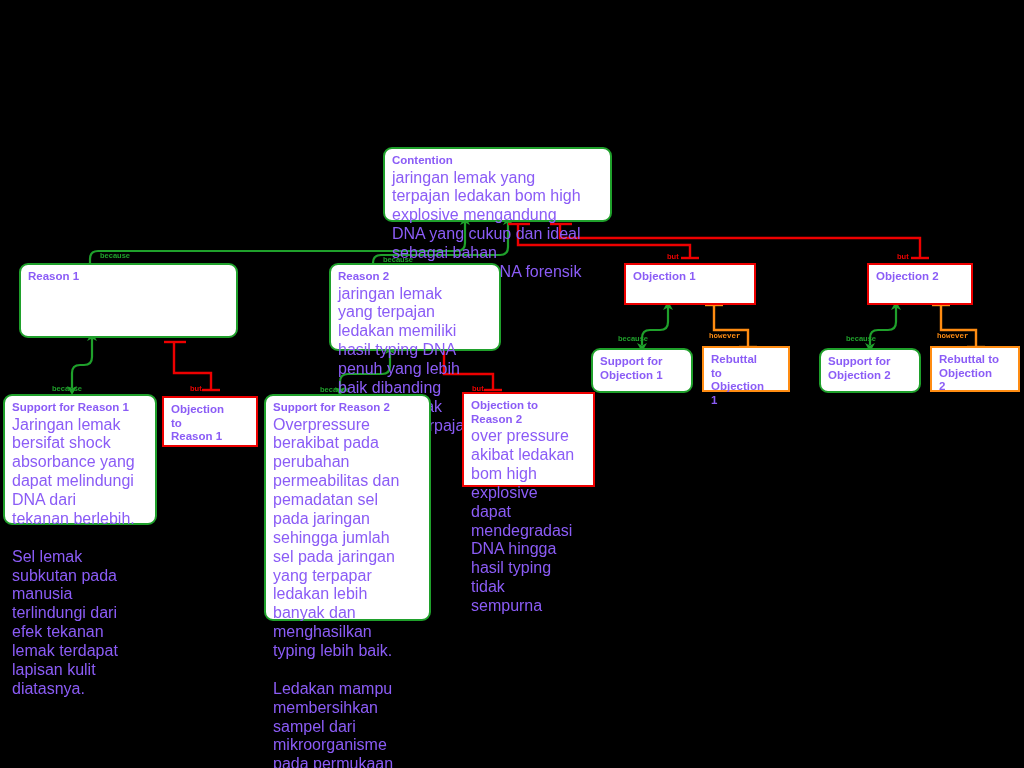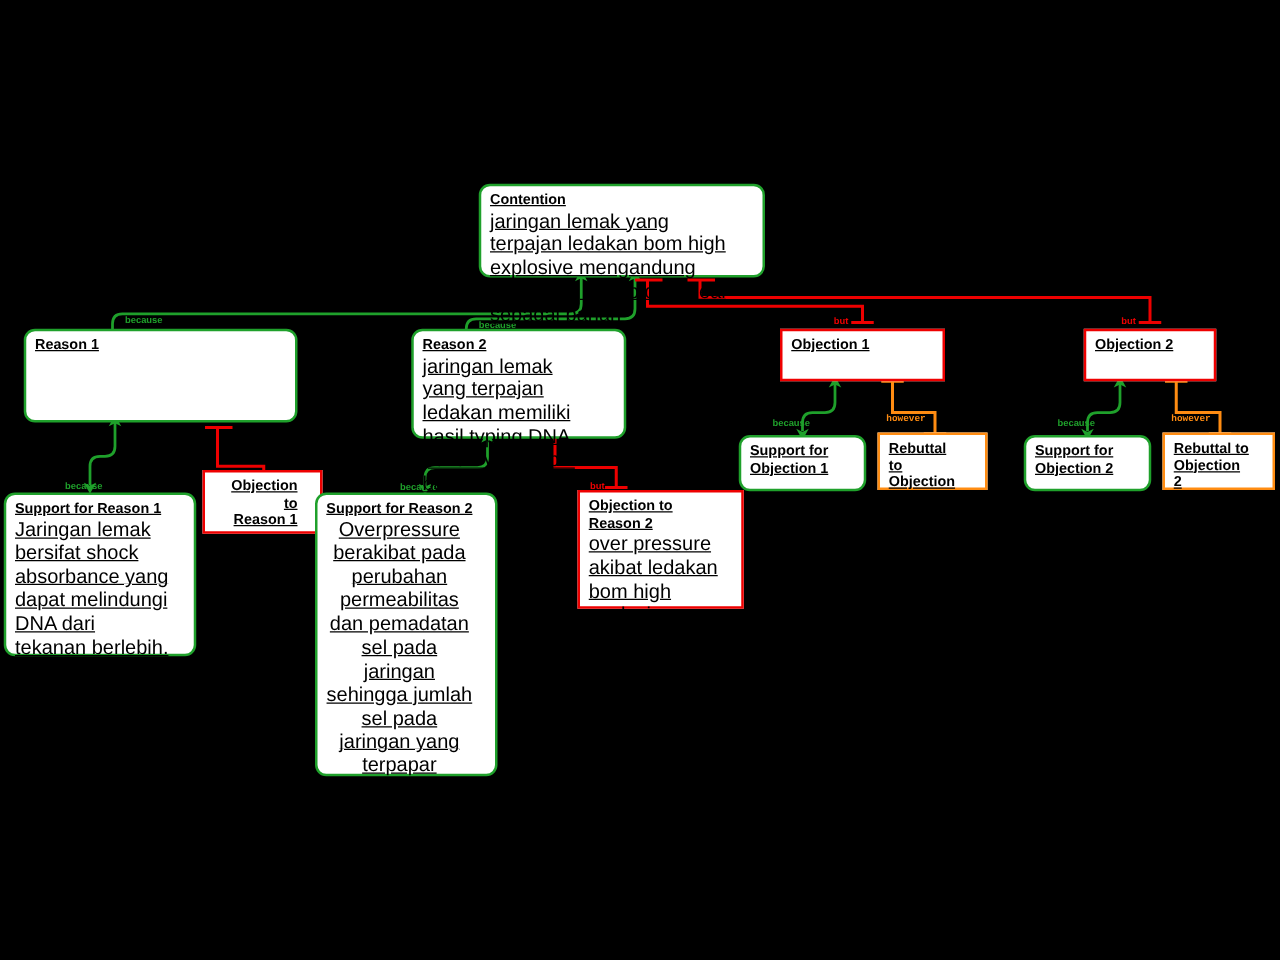--- a/index.html
+++ b/index.html
@@ -21,23 +21,22 @@
     top: 0;
     width: 1024px;
     height: 768px;
     pointer-events: none;
   }
   .node {
     position: absolute;
     background: #ffffff;
     box-sizing: border-box;
     padding: 5px 18px 6px 7px;
-    color: #000000;
+    color: #8b5cf6;
     line-height: 1.12;
-    text-decoration: underline;
   }
   .node.green {
     border: 2px solid #1fa02b;
     border-radius: 9px;
   }
   .node.red {
     border: 2px solid #ee0000;
     border-radius: 0;
   }
   .node.orange {
@@ -182,27 +181,27 @@
     <div class="body">jaringan lemak yang terpajan ledakan memiliki hasil typing DNA penuh yang lebih baik dibanding jaringan lemak yang tidak terpajan ledakan</div>
   </div>
 
   <div class="node green" style="left:3px; top:394px; width:154px; height:131px;">
     <div class="title">Support for Reason 1</div>
     <div class="body">Jaringan lemak bersifat shock absorbance yang dapat melindungi DNA dari tekanan berlebih.
 
 Sel lemak subkutan pada manusia terlindungi dari efek tekanan lemak terdapat lapisan kulit diatasnya.</div>
   </div>
 
-  <div class="node red" style="left:162px; top:376px; width:96px; height:51px;text-align:right;">
+  <div class="node red" style="left:162px; top:396px; width:96px; height:51px;">
     <div class="title">Objection to
 Reason 1</div>
     <div class="body"></div>
   </div>
 
-  <div class="node green" style="left:252px; top:394px; width:146px; height:227px;text-align:center;">
+  <div class="node green" style="left:264px; top:394px; width:167px; height:227px;">
     <div class="title">Support for Reason 2</div>
     <div class="body">Overpressure berakibat pada perubahan permeabilitas dan pemadatan sel pada jaringan sehingga jumlah sel pada jaringan yang terpapar ledakan lebih banyak dan menghasilkan typing lebih baik.
 
 Ledakan mampu membersihkan sampel dari mikroorganisme pada permukaan kulit sehingga sampel yang terpajan ledakan lebih bebas dari kontaminan yang akan mendegradasi DNA.</div>
   </div>
 
   <div class="node red" style="left:429px; top:392px; width:133px; height:95px;margin-left:33px;">
     <div class="title">Objection to Reason 2</div>
     <div class="body">over pressure akibat ledakan bom high explosive dapat mendegradasi DNA hingga hasil typing tidak sempurna</div>
   </div>

